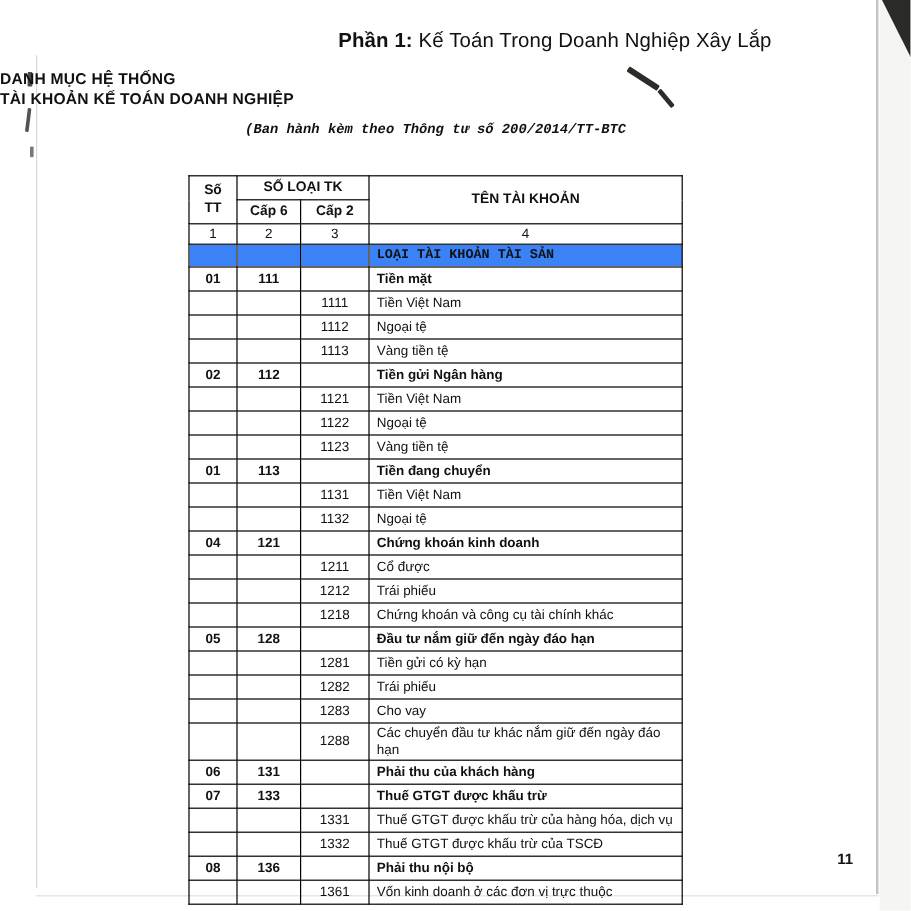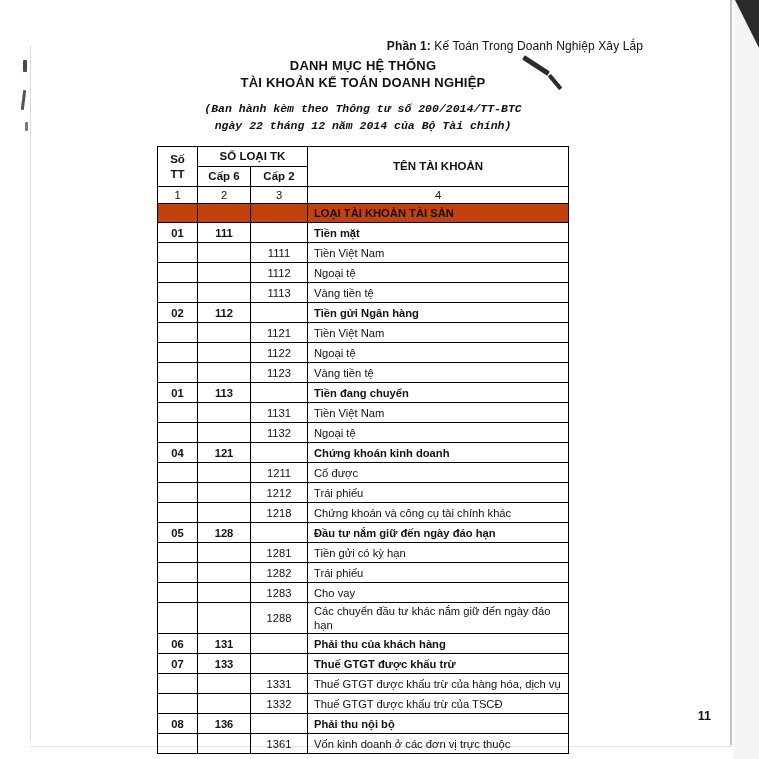--- a/index.html
+++ b/index.html
@@ -16,43 +16,43 @@
   .corner-tr{position:absolute;right:0;top:0;width:24px;height:48px;background:#2a2a28;
     clip-path:polygon(100% 0,0 0,100% 100%);}
   .mark{position:absolute;background:#2e2c28;border-radius:1px;}
   .mark.m1{left:521px;top:63px;width:30px;height:5px;transform:rotate(33deg);}
   .mark.m2{left:546px;top:80px;width:18px;height:4px;transform:rotate(50deg);}
   .mark.m3{left:23px;top:60px;width:4px;height:12px;background:#4a4843;}
   .mark.m4{left:22px;top:90px;width:3px;height:20px;background:#55534e;transform:rotate(7deg);}
   .mark.m5{left:25px;top:122px;width:3px;height:9px;background:#7a7873;}
 
   .header-line{
-    position:absolute;top:39px;left:0;right:116px;text-align:right;
-    font-size:12px;letter-spacing:.1px;
+    position:absolute;top:24px;left:0;right:116px;text-align:right;
+    font-size:17px;letter-spacing:.1px;
   }
   .header-line b{font-weight:bold;}
 
   .doc-title{
-    position:absolute;top:57px;left:0;width:726px;text-align:center;
+    position:absolute;top:57px;left:0;width:726px;text-align:left;
     font-weight:bold;font-size:13px;line-height:17px;letter-spacing:.2px;
   }
   .doc-subtitle{
     position:absolute;top:100px;left:0;width:726px;text-align:center;
     font-family:"Liberation Mono","DejaVu Sans Mono",monospace;
     font-style:italic;font-weight:bold;font-size:11.5px;line-height:17px;
   }
 
   .table-wrap{position:absolute;top:146px;left:157px;}
   table{border-collapse:collapse;table-layout:fixed;width:411px;font-size:11.2px;}
   col.c-tt{width:40px;}col.c-1{width:53px;}col.c-2{width:57px;}col.c-n{width:261px;}
   th,td{border:1px solid #000;padding:1px 3px;height:17px;line-height:1.25;
     overflow:hidden;}
   thead th{text-align:center;font-weight:bold;font-size:11.5px;vertical-align:middle;}
   .num-row td{text-align:center;height:14px;font-weight:normal;}
-  .section-row td{background:#c2410c;height:16px;}
+  .section-row td{background:#3b82f6;height:16px;font-family:Liberation Mono, monospace;}
   .section-row .col-name{font-weight:bold;}
   .col-tt,.col-c1,.col-c2{text-align:center;}
   .col-tt,.col-c1{font-weight:bold;}
   .col-name{text-align:left;padding-left:6px;}
   .bold-row .col-name{font-weight:bold;}
 
   .page-number{
     position:absolute;top:709px;right:48px;
     font-weight:bold;font-size:12.5px;margin-left:44px;
   }
@@ -73,21 +73,20 @@
 
 <div class="header-line"><b>Phần 1:</b><span> Kế Toán Trong Doanh Nghiệp Xây Lắp</span></div>
 
 <div class="doc-title">
   <div>DANH MỤC HỆ THỐNG</div>
   <div>TÀI KHOẢN KẾ TOÁN DOANH NGHIỆP</div>
 </div>
 
 <div class="doc-subtitle">
   <div>(Ban hành kèm theo Thông tư số 200/2014/TT-BTC</div>
-  <div>ngày 22 tháng 12 năm 2014 của Bộ Tài chính)</div>
 </div>
 
 <div class="table-wrap">
   <table>
     <colgroup>
       <col class="c-tt">
         <col class="c-1">
         <col class="c-2">
         <col class="c-n">
     </colgroup>

